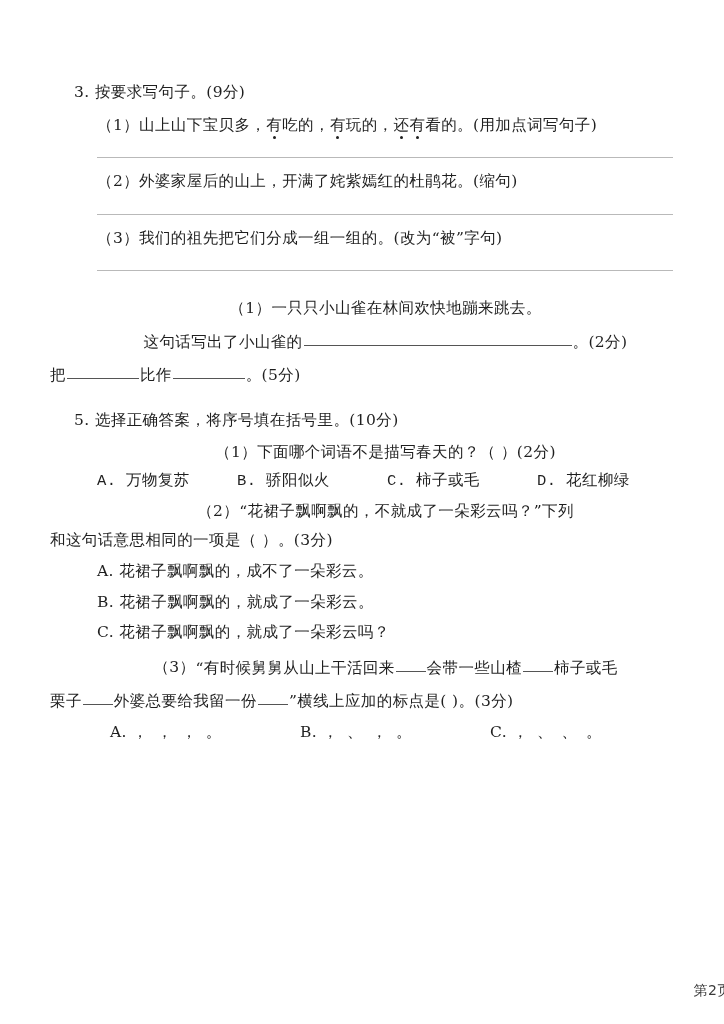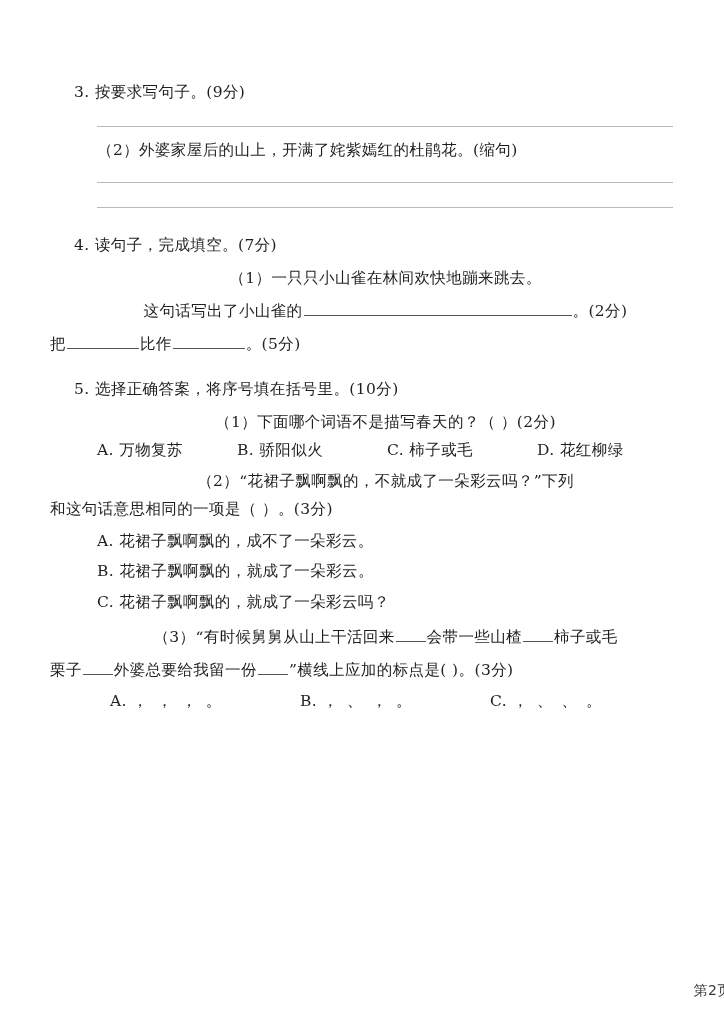--- a/index.html
+++ b/index.html
@@ -90,21 +90,21 @@
     border-radius: 50%;
     background: #1f1f1f;
   }
   
   .opts-spread {
     display: flex;
     width: 600px;
     margin-left: 47px;
     margin-bottom: 15px;
   }
-  .opts-spread > span { white-space: nowrap; }
+  .opts-spread > span { white-space: nowrap; font-family: Liberation Mono, monospace; }
   .opt-a { width: 140px; }
   .opt-b { width: 150px; }
   .opt-c { width: 150px; }
   .punct-spread {
     display: flex;
     margin-left: 60px;
     margin-bottom: 0;
   }
   .punct-spread > span { white-space: nowrap; }
   .p-a { width: 190px; }
@@ -125,35 +125,40 @@
   .spacer-8 { height: 8px; }
   .spacer-14 { height: 14px; }
 </style>
 </head>
 <body>
 
 <div class="page">
 
   <div class="qline num-head">3. 按要求写句子。(9分)</div>
 
+  <div class="qline sub">
+    <span class="idx">（1）</span><span>山上山下宝贝多，</span><span class="dotted">有</span><span>吃的，</span><span class="dotted">有</span><span>玩的，</span><span class="dotted">还</span><span class="dotted">有</span><span>看的。(用加点词写句子)</span>
+  </div>
   <div class="spacer-8"></div>
   <div class="answer-rule"></div>
 
   <div class="qline sub">
     <span class="idx">（2）</span><span>外婆家屋后的山上，开满了姹紫嫣红的杜鹃花。(缩句)</span>
   </div>
   <div class="spacer-8"></div>
   <div class="answer-rule"></div>
 
+  <div class="qline sub">
+    <span class="idx">（3）</span><span>我们的祖先把它们分成一组一组的。(改为“被”字句)</span>
+  </div>
   <div class="spacer-8"></div>
   <div class="answer-rule"></div>
 
   <div class="spacer-14"></div>
 
-  <div class="qline num-head">4. 读句子，完成填空。(7分)</div>
 
   <div class="qline sub-tight">
     <span class="idx">（1）</span><span>一只只小山雀在林间欢快地蹦来跳去。</span>
   </div>
 
   <div class="qline sub-tight">
     <span>这句话写出了小山雀的</span><span class="blank blank-long"></span><span>。(2分)</span>
   </div>
 
 

